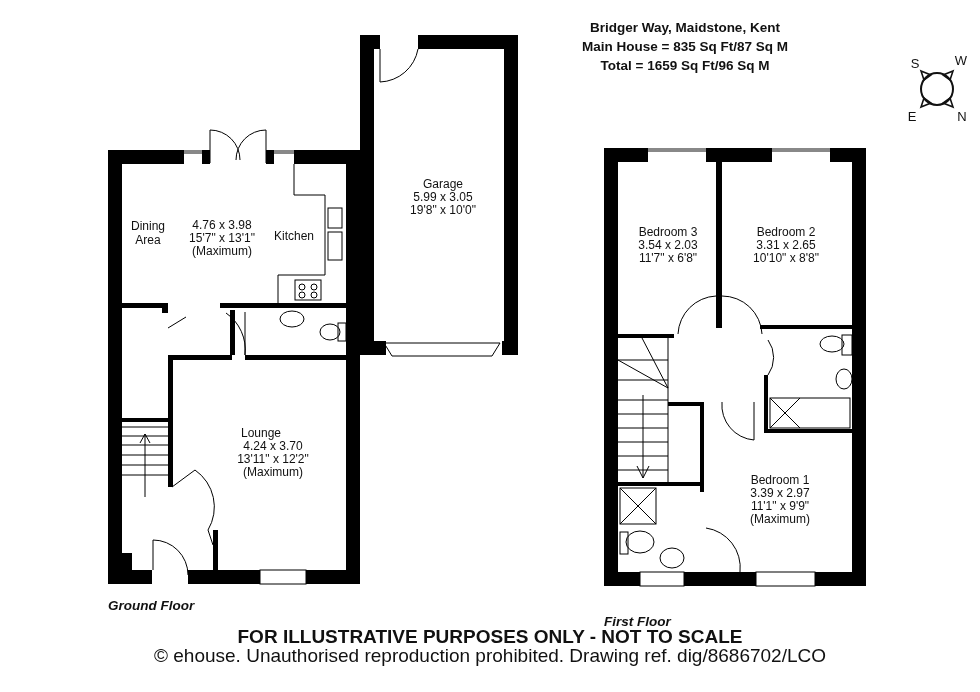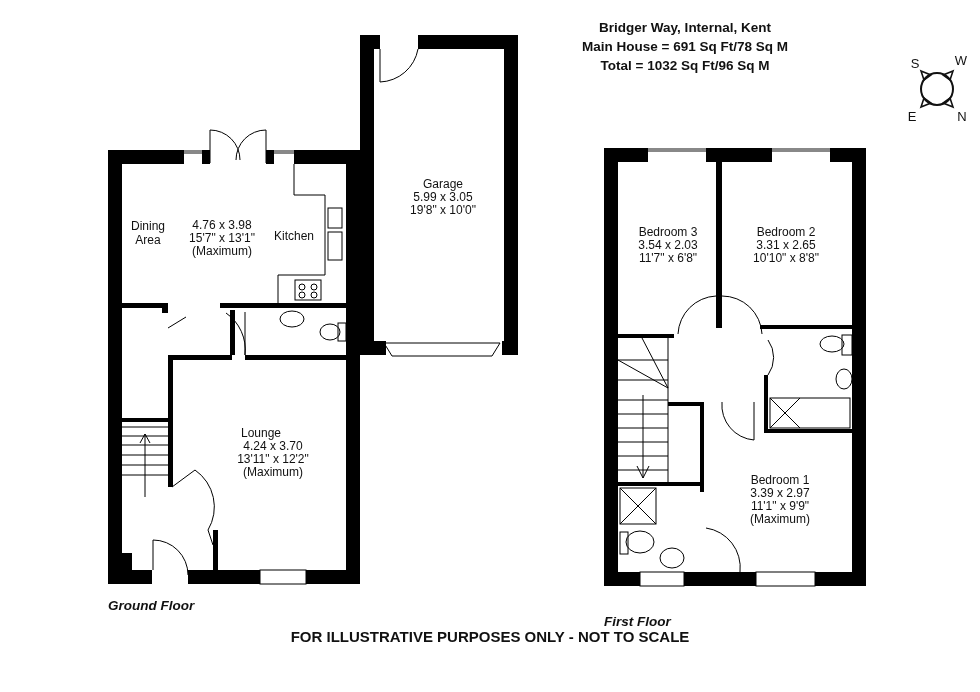--- a/index.html
+++ b/index.html
@@ -2,31 +2,31 @@
 <html><head>
 <meta charset="utf-8">
 <style>
   html, body { margin: 0; padding: 0; background: #ffffff; }
   body { width: 980px; height: 692px; position: relative; overflow: hidden; font-family: "Liberation Sans", sans-serif; color: #111; }
   .header { position: absolute; left: 540px; top: 18px; width: 290px; text-align: center; font-weight: bold; font-size: 13.5px; line-height: 19px; }
   .compass { position: absolute; left: 895px; top: 50px; width: 85px; height: 85px; }
   svg.plan { position: absolute; left: 0; top: 0; }
   .room-label { font-family: "Liberation Sans", sans-serif; font-size: 12px; fill: #111; text-anchor: middle; }
   .floor-label { position: absolute; font-weight: bold; font-size: 13.5px; font-style: italic; }
-  .footer { position: absolute; left: 0; top: 627px; width: 980px; text-align: center; font-size: 15px; line-height: 19px; }
+  .footer { position: absolute; left: 0; top: 627px; width: 980px; text-align: center; font-size: 19px; line-height: 19px; }
   .footer .bold { font-weight: bold; }
   .cl { font-family: "Liberation Sans", sans-serif; font-size: 13px; fill: #111; text-anchor: middle; }
 </style>
 </head>
 <body>
 
 <div class="header">
-  <div>Bridger Way, Internal, Kent</div>
-  <div>Main House = 691 Sq Ft/78 Sq M</div>
-  <div>Total = 1032 Sq Ft/96 Sq M</div>
+  <div>Bridger Way, Maidstone, Kent</div>
+  <div>Main House = 835 Sq Ft/87 Sq M</div>
+  <div>Total = 1659 Sq Ft/96 Sq M</div>
 </div>
 
 <svg class="compass" viewBox="0 0 85 85" width="85" height="85">
   <circle cx="42" cy="39" r="16" fill="none" stroke="#111" stroke-width="2"></circle>
   <polygon points="26,21 36,25 29,30" fill="none" stroke="#111" stroke-width="1.6"></polygon>
   <polygon points="58,21 48,25 55,30" fill="none" stroke="#111" stroke-width="1.6"></polygon>
   <polygon points="26,57 36,53 29,48" fill="none" stroke="#111" stroke-width="1.6"></polygon>
   <polygon points="58,57 48,53 55,48" fill="none" stroke="#111" stroke-width="1.6"></polygon>
   <text class="cl" x="20" y="18">S</text>
   <text class="cl" x="66" y="15">W</text>
@@ -183,13 +183,14 @@
     <text class="room-label" x="780" y="510">11'1" x 9'9"</text>
     <text class="room-label" x="780" y="523">(Maximum)</text>
   </g>
 </svg>
 
 <div class="floor-label" style="left:108px; top:598px;">Ground Floor</div>
 <div class="floor-label" style="left:604px; top:614px;">First Floor</div>
 
 <div class="footer">
   <div class="bold">FOR ILLUSTRATIVE PURPOSES ONLY - NOT TO SCALE</div>
+  <div>© ehouse. Unauthorised reproduction prohibited. Drawing ref. dig/8686702/LCO</div>
 </div>
 
 </body></html>

